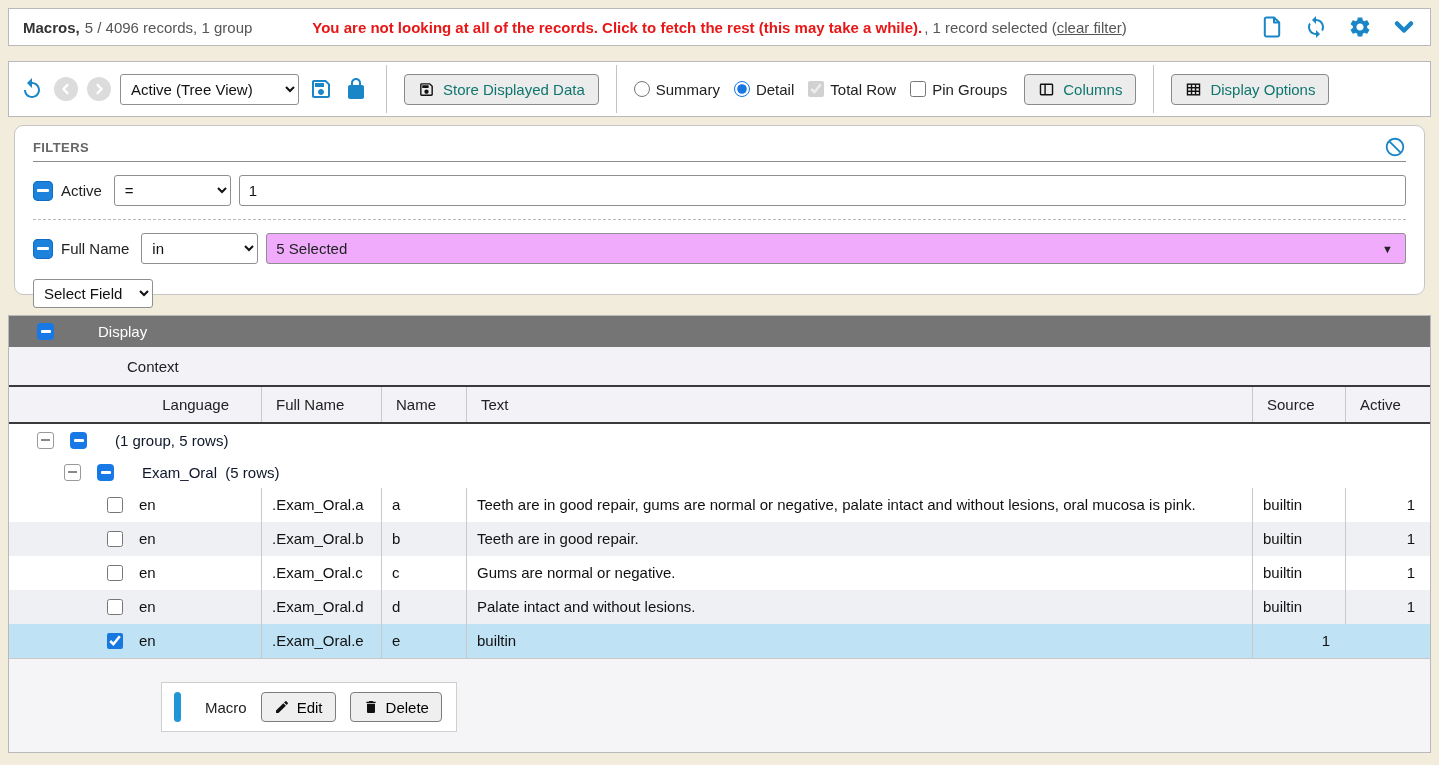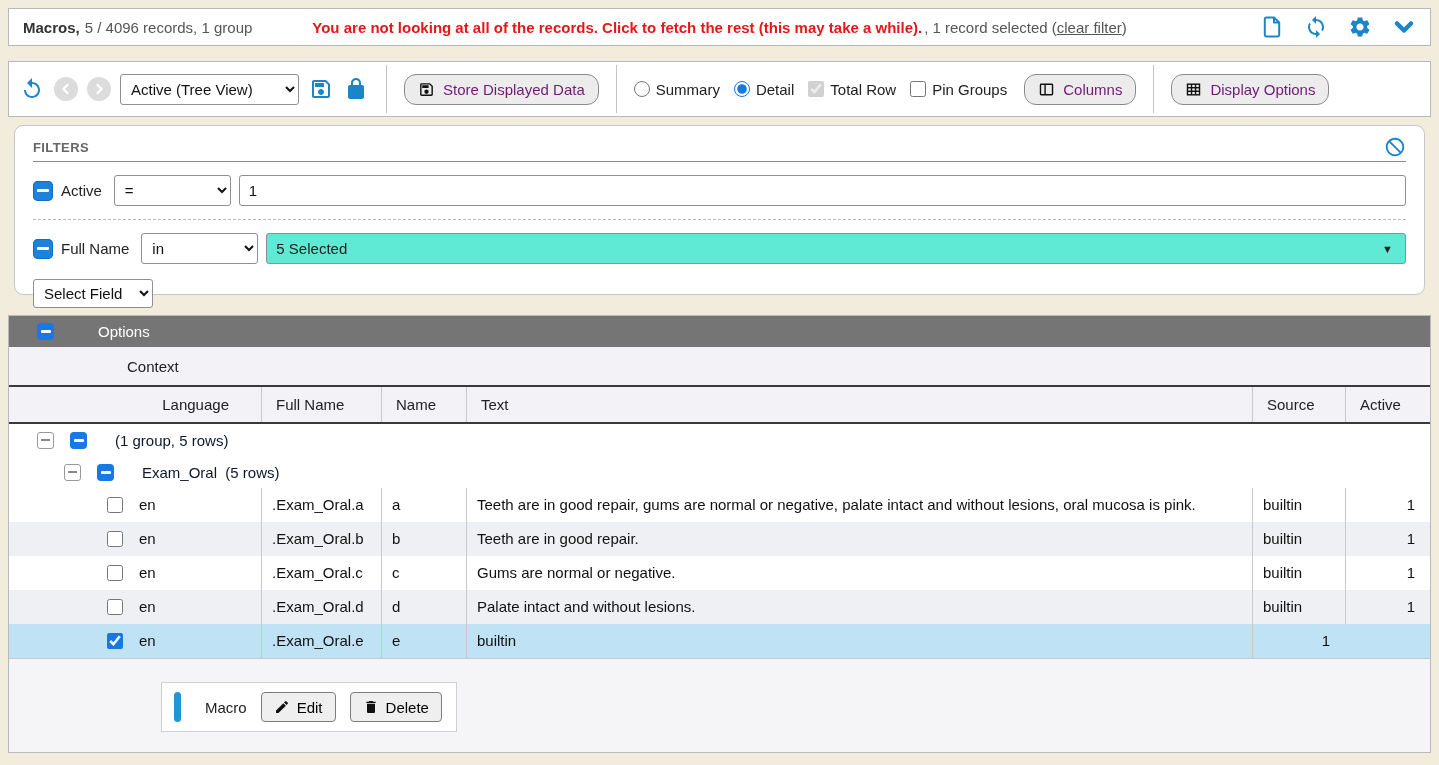--- a/index.html
+++ b/index.html
@@ -40,22 +40,22 @@
   .nav-circle { width: 24px; height: 24px; border-radius: 50%; background: #dcdcdc; display: inline-flex; align-items: center; justify-content: center; }
   .nav-circle svg { width: 14px; height: 14px; }
   select {
     font-family: "Liberation Sans", sans-serif; font-size: 15px;
     height: 31px; border: 1px solid #8f8f8f; border-radius: 3px;
     background: #fff; padding: 0 6px; color: #111;
   }
   .view-select { width: 179px; }
   .btn {
     display: inline-flex; align-items: center; gap: 8px;
-    background: #ececec; border: 1px solid #8a8a8a; border-radius: 12px;
-    height: 31px; padding: 12px 13px; font-size: 15px; color: #701a75; cursor: pointer;
+    background: #ececec; border: 1px solid #8a8a8a; border-radius: 4px;
+    height: 31px; padding: 12px 13px; font-size: 15px; color: #0f766e; cursor: pointer;
     white-space: nowrap;
   }
   .btn svg { width: 17px; height: 17px; }
   .radio-group { display: flex; align-items: center; gap: 6px; }
   .radio-group label { margin-right: 8px; white-space: nowrap; }
   input[type="radio"], input[type="checkbox"] { width: 16px; height: 16px; accent-color: #1778e0; }
 
   
   .filters-card {
     background: #fff; border: 1px solid #c6c6c6; border-radius: 9px;
@@ -75,21 +75,21 @@
   }
   .minus-chip::after { content:""; position:absolute; left:4px; right:4px; top:8.5px; height:3px; background:#fff; border-radius:1px; }
   .filter-label { color: #222; white-space: nowrap; }
   .op-select { width: 117px; margin-left: 4px; }
   .filter-input {
     flex: 1; height: 31px; border: 1px solid #8f8f8f; border-radius: 3px;
     font-family: "Liberation Sans", sans-serif; font-size: 15px; padding: 0 9px; color: #111;
   }
   .combobox {
     flex: 1; height: 31px; border: 1px solid #8f8f8f; border-radius: 3px;
-    display: flex; align-items: center; padding: 0 12px 0 9px; cursor: pointer; background: #5eead4;
+    display: flex; align-items: center; padding: 0 12px 0 9px; cursor: pointer; background: #f0abfc;
   }
   .combobox .caret { margin-left: auto; font-size: 11px; color: #222; }
   .select-field-row { margin-top: 15px; }
   .select-field { width: 120px; height: 29px; }
 
   
   .table-card { background: #fff; border: 1px solid #b9b9b9; margin: 0; }
   .lib-bar {
     background: #757575; height: 31px; display: flex; align-items: center; padding-left: 28px;
   }
@@ -270,21 +270,21 @@
     <div class="select-field-row">
       <select class="select-field">
         <option>Select Field</option>
       </select>
     </div>
   </div>
 
   <div class="table-card">
     <div class="lib-bar">
       <span class="minus-chip"></span>
-      <span class="lib-title">Options</span>
+      <span class="lib-title">Display</span>
     </div>
     <div class="context-row">
       <span>Context</span>
     </div>
     <div class="grid-row thead">
       <div class="cell first th-language">Language</div>
       <div class="cell">Full Name</div>
       <div class="cell">Name</div>
       <div class="cell">Text</div>
       <div class="cell">Source</div>

